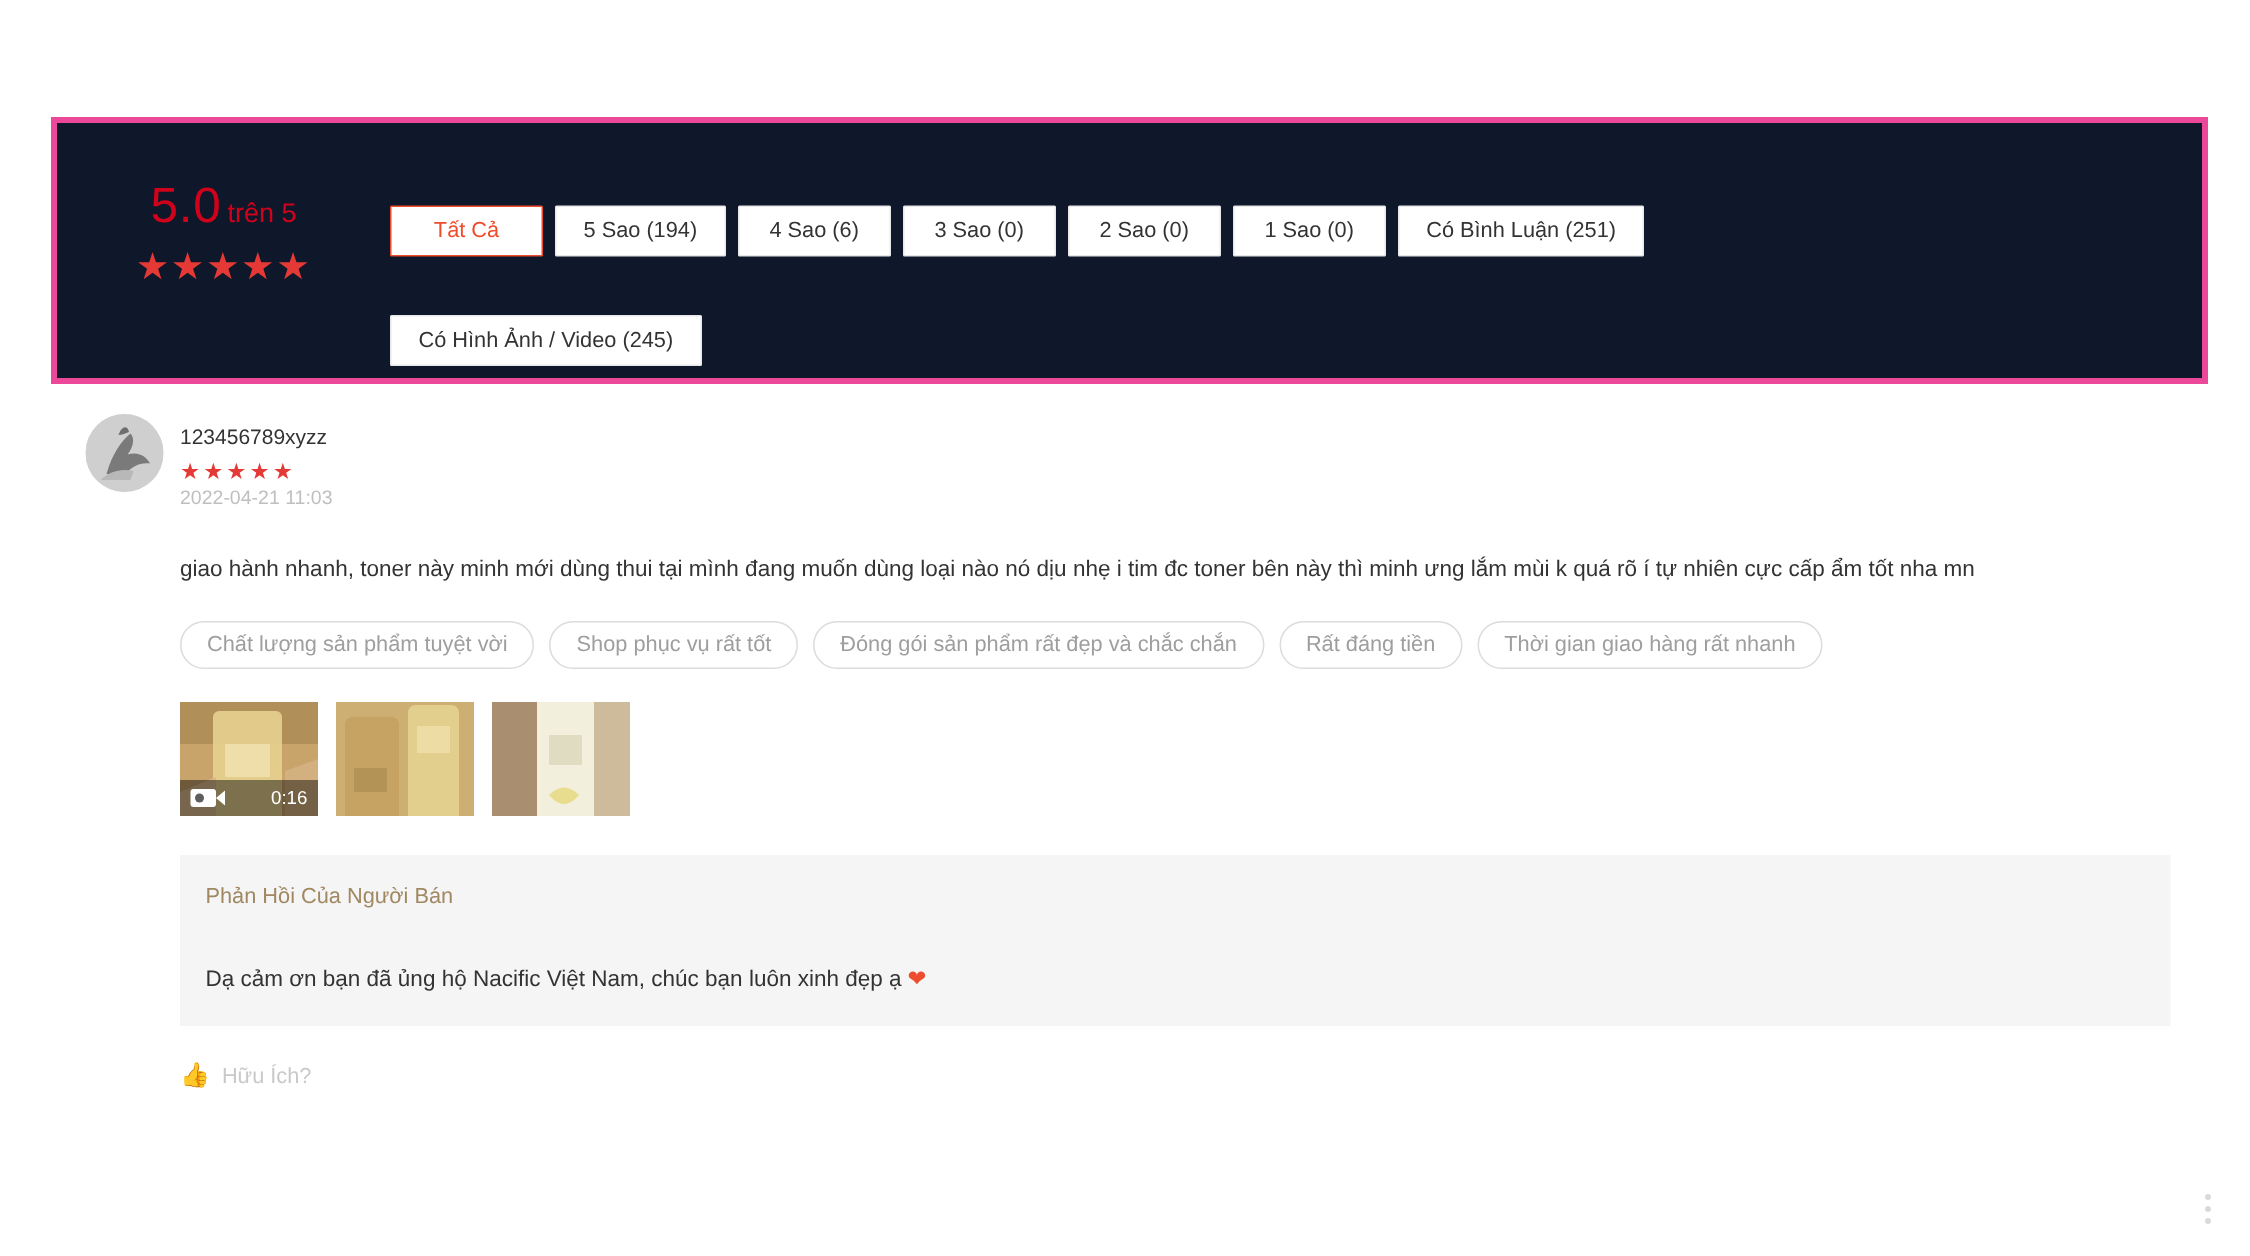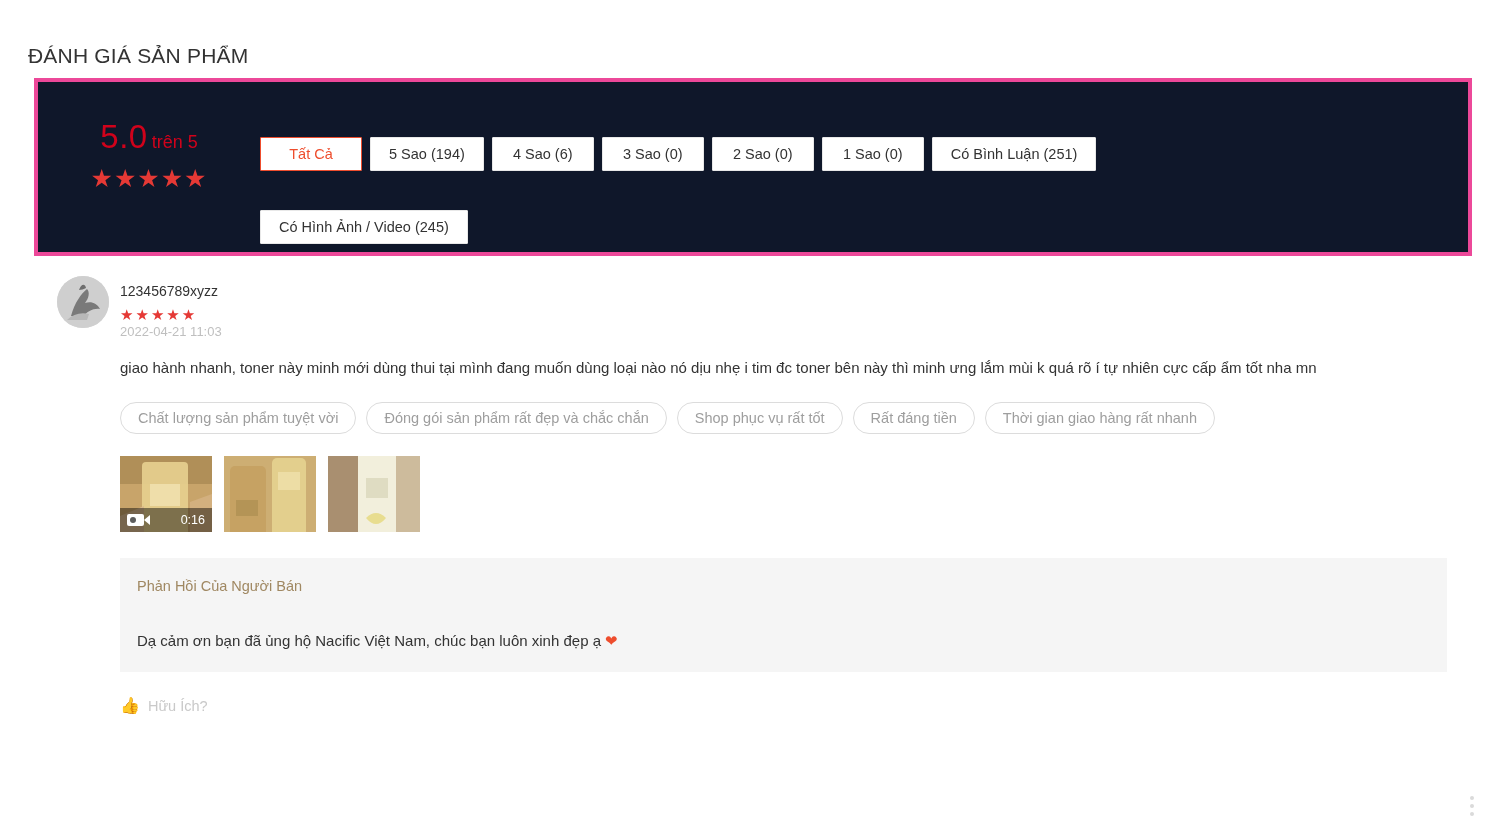--- a/index.html
+++ b/index.html
@@ -64,21 +64,21 @@
   .rv-name { font-size: 14px; color: #333; line-height: 20px; padding-top: 13px; }
   .rv-stars { margin-top: 6px; font-size: 15px; color: #ee4d2d; letter-spacing: 2px; line-height: 16px; }
   .rv-stars span { color: #e53935; }
   .rv-date { font-size: 13px; color: #bfbfbf; line-height: 18px; }
 
   .rv-attrs { margin-top: 24px; }
   .rv-attr { font-size: 15px; color: #222; line-height: 32px; }
   .rv-attr .lbl { color: #bdbdbd; }
 
   .rv-text {
-    margin-top: 14px; font-size: 15px; color: #333;
+    margin-top: 26px; font-size: 15px; color: #333;
     line-height: 25px; max-width: 1345px;
   }
 
   .rv-tags { margin-top: 22px; display: flex; flex-wrap: wrap; gap: 10px; }
   .tag {
     height: 32px; padding: 0 17px; border: 1px solid #dcdcdc;
     border-radius: 16px; color: #9e9e9e; font-size: 14.5px;
     display: inline-flex; align-items: center; white-space: nowrap;
     background: #fff; cursor: pointer;
   }
@@ -127,21 +127,20 @@
     width: 20px; display: flex; flex-direction: column; align-items: center; gap: 4px;
     cursor: pointer;
   }
   .kebab i { width: 4px; height: 4px; border-radius: 50%; background: #dadada; display:block; }
 </style>
 </head>
 <body>
 
 <div class="page">
 
-  <h2 class="section-title">ĐÁNH GIÁ SẢN PHẨM</h2>
 
   <div class="summary">
 
     <div class="score-block">
       <div class="score-line">
         <span class="score-num">5.0</span><span class="score-of">trên 5</span>
       </div>
       <div class="score-stars">
         <span>★★★★★</span>
       </div>
@@ -184,22 +183,22 @@
           <span>★★★★★</span>
         </div>
 
         <div class="rv-date">2022-04-21 11:03</div>
 
 
         <div class="rv-text">giao hành nhanh, toner này minh mới dùng thui tại mình đang muốn dùng loại nào nó dịu nhẹ i tim đc toner bên này thì minh ưng lắm mùi k quá rõ í tự nhiên cực cấp ẩm tốt nha mn</div>
 
         <div class="rv-tags">
           <span class="tag">Chất lượng sản phẩm tuyệt vời</span>
+          <span class="tag">Shop phục vụ rất tốt</span>
           <span class="tag">Đóng gói sản phẩm rất đẹp và chắc chắn</span>
-          <span class="tag">Shop phục vụ rất tốt</span>
           <span class="tag">Rất đáng tiền</span>
           <span class="tag">Thời gian giao hàng rất nhanh</span>
         </div>
 
         <div class="rv-media">
 
           <div class="media">
             <svg class="ph" width="92" height="92" viewBox="0 0 92 92" aria-hidden="true">
               <rect width="92" height="92" fill="#c8a46a"></rect>
               <rect x="0" y="0" width="92" height="28" fill="#b08f58"></rect>

